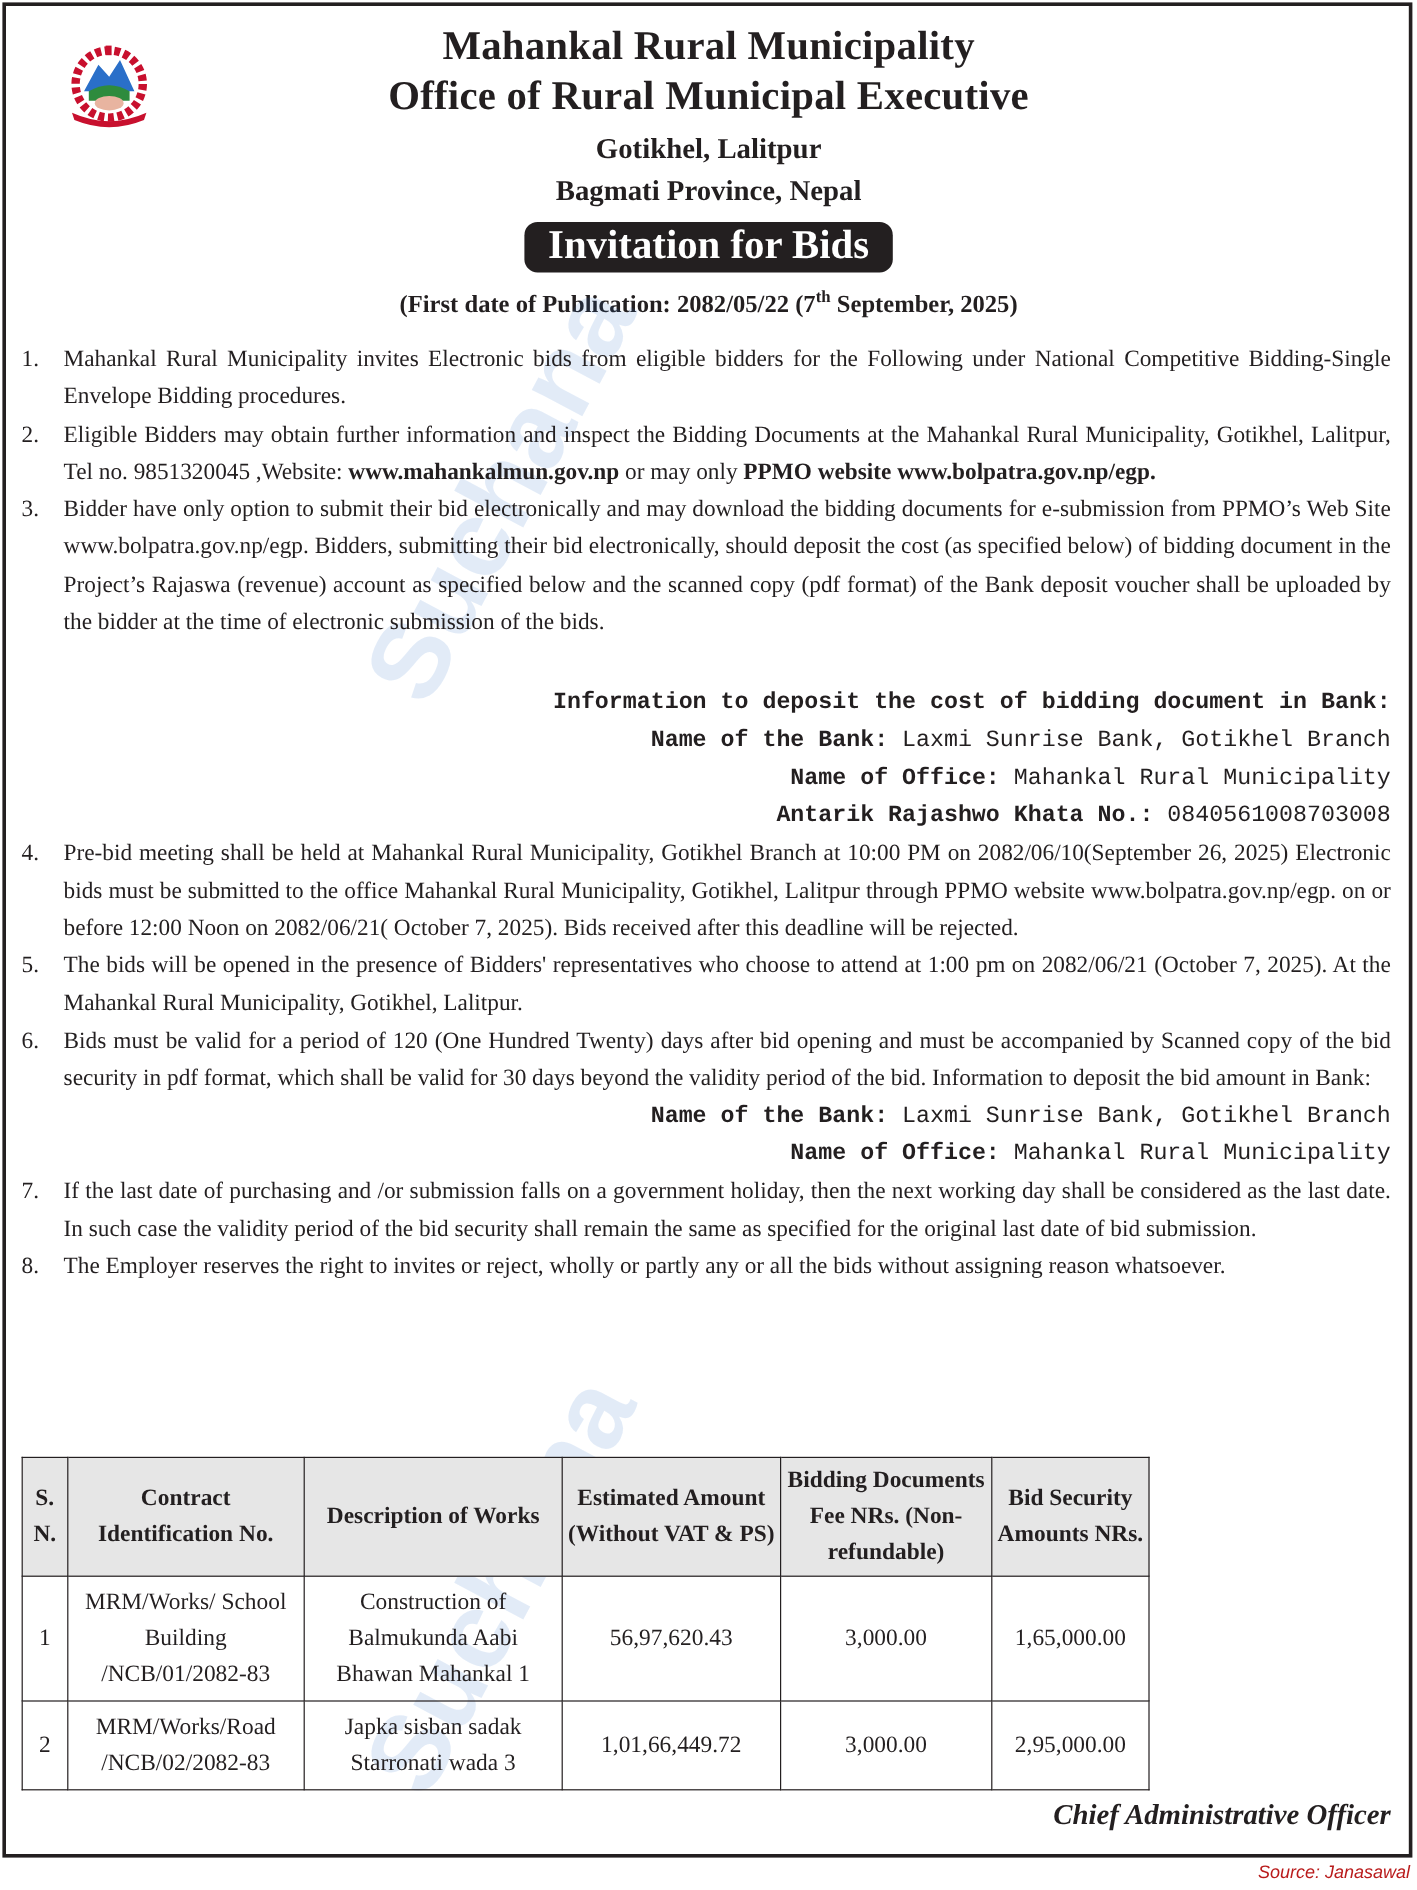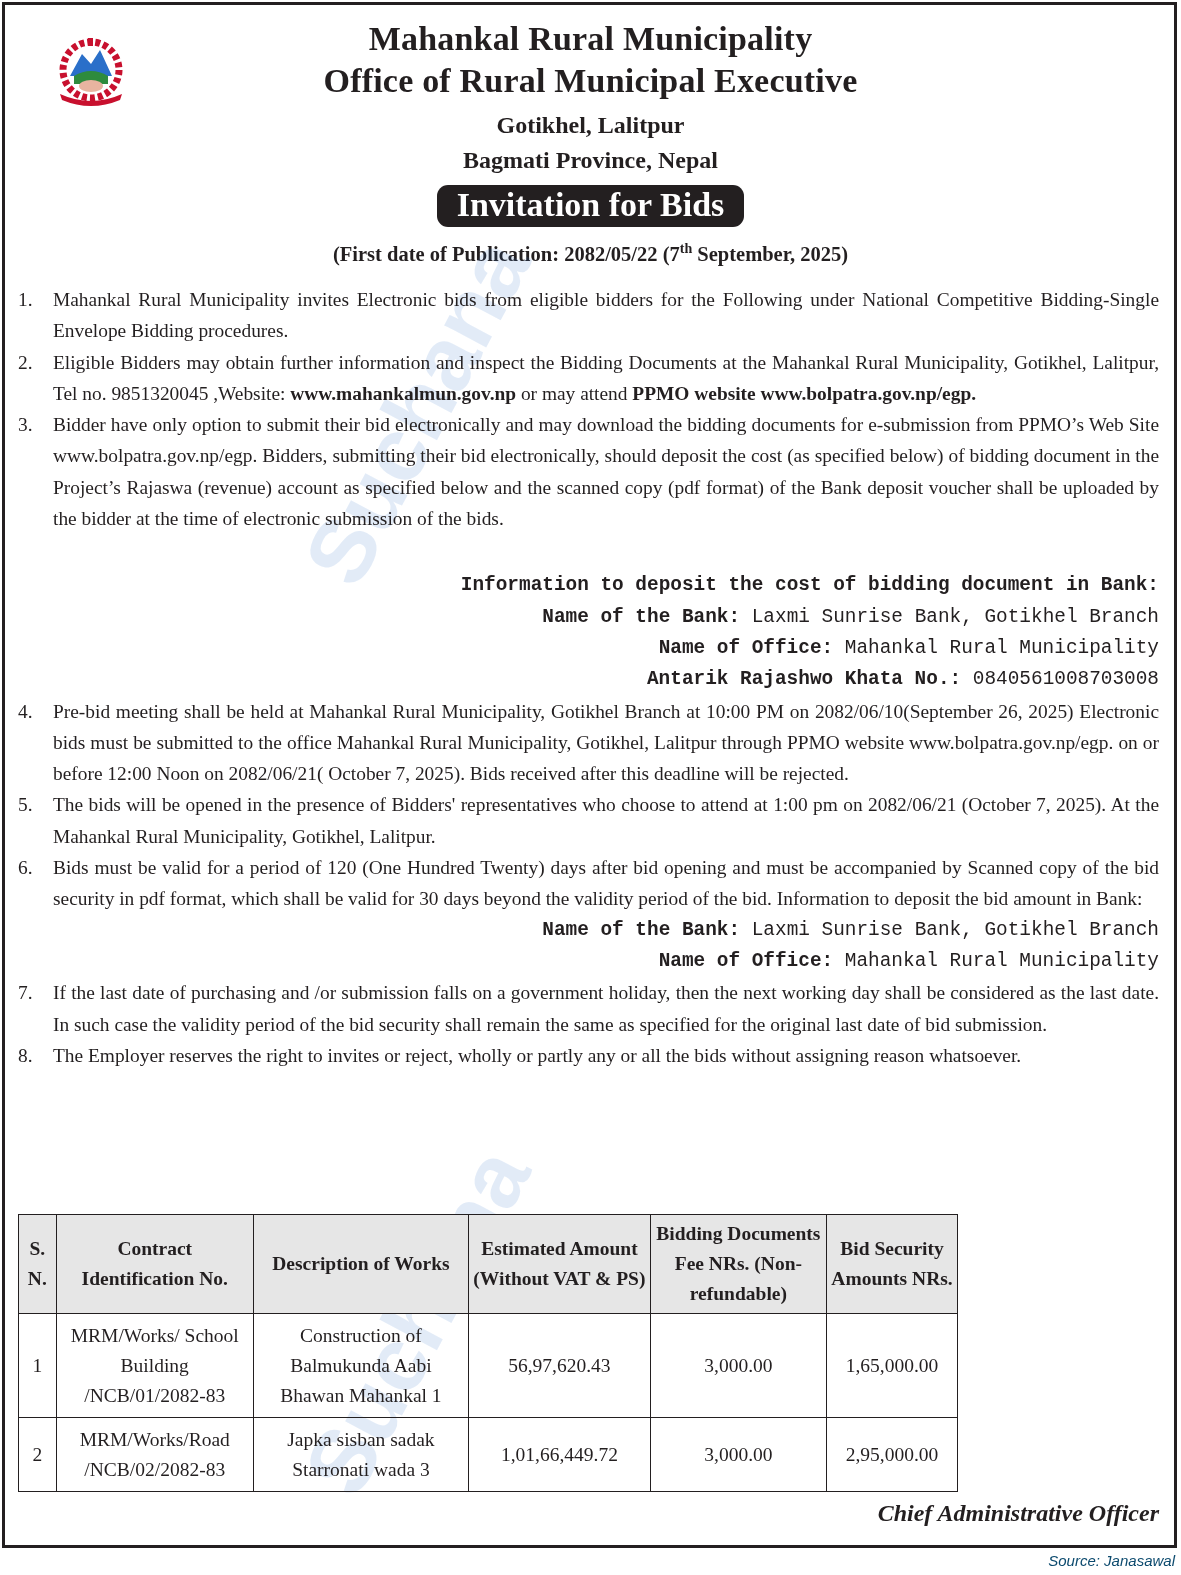--- a/index.html
+++ b/index.html
@@ -23,21 +23,21 @@
     .b { font-weight: bold; margin-top: 36px; }
     .line { text-align: right; font-family: Liberation Mono, monospace; }
     table.bids { position: absolute; left: 18px; top: 1214px; width: 940px; border-collapse: collapse;
                  font-size: 19.5px; line-height: 30px; text-align: center; }
     table.bids th, table.bids td { border: 1.5px solid #231f20; padding: 4px 4px; vertical-align: middle; }
     table.bids th { background: #e6e6e6; font-weight: bold; }
     table.bids td { font-weight: normal; }
     .signature { position: absolute; right: 22px; top: 1500px; font-size: 24px; font-weight: bold;
                  font-style: italic; }
     .source { position: absolute; right: 6px; top: 1552px; font-family: "Liberation Sans", sans-serif;
-              font-style: italic; font-size: 15px; color: #0c4a6e; }
+              font-style: italic; font-size: 15px; color: #b91c1c; }
     .watermark { position: absolute; pointer-events: none; opacity: 0.13; color: #2a6fc9;
                  font-family: "Liberation Sans", sans-serif; font-weight: bold; transform: rotate(-62deg); }
     .wm1 { left: 230px; top: 360px; font-size: 90px; }
     .wm2 { left: 230px; top: 1270px; font-size: 90px; }
   </style>
 </head>
 <body>
 
 <div class="frame"></div>
 
@@ -62,21 +62,21 @@
 <div class="watermark wm1">Suchana</div>
 <div class="watermark wm2">Suchana</div>
 
 <div class="body">
   <div class="item">
     <span class="num">1.</span>
     <span class="txt">Mahankal Rural Municipality invites Electronic bids from eligible bidders for the Following under National Competitive Bidding-Single Envelope Bidding procedures.</span>
   </div>
   <div class="item">
     <span class="num">2.</span>
-    <span class="txt"><span> Eligible Bidders may obtain further information and inspect the Bidding Documents at the Mahankal Rural Municipality, Gotikhel, Lalitpur, Tel no.  9851320045 ,Website: </span><span class="b">www.mahankalmun.gov.np</span><span> or may attend </span><span class="b">PPMO website www.bolpatra.gov.np/egp.</span></span>
+    <span class="txt"><span> Eligible Bidders may obtain further information and inspect the Bidding Documents at the Mahankal Rural Municipality, Gotikhel, Lalitpur, Tel no.  9851320045 ,Website: </span><span class="b">www.mahankalmun.gov.np</span><span> or may only </span><span class="b">PPMO website www.bolpatra.gov.np/egp.</span></span>
   </div>
   <div class="item">
     <span class="num">3.</span>
     <span class="txt">
       <span>Bidder have only option to submit their bid electronically and may download the bidding documents for e-submission from PPMO’s Web Site www.bolpatra.gov.np/egp. Bidders, submitting their bid electronically, should deposit the cost (as specified below) of bidding document in the Project’s Rajaswa (revenue) account as specified below and the scanned copy (pdf format) of the Bank deposit voucher shall be uploaded by the bidder at the time of electronic submission of the bids.</span>
       <div class="line b">Information to deposit the cost of bidding document in Bank:</div>
       <div class="line"><span class="b">Name of the Bank:</span><span> Laxmi Sunrise Bank, Gotikhel Branch</span></div>
       <div class="line"><span class="b">Name of Office:</span><span> Mahankal Rural Municipality</span></div>
       <div class="line"><span class="b">Antarik Rajashwo Khata No.:</span><span> 0840561008703008</span></div>
     </span>

